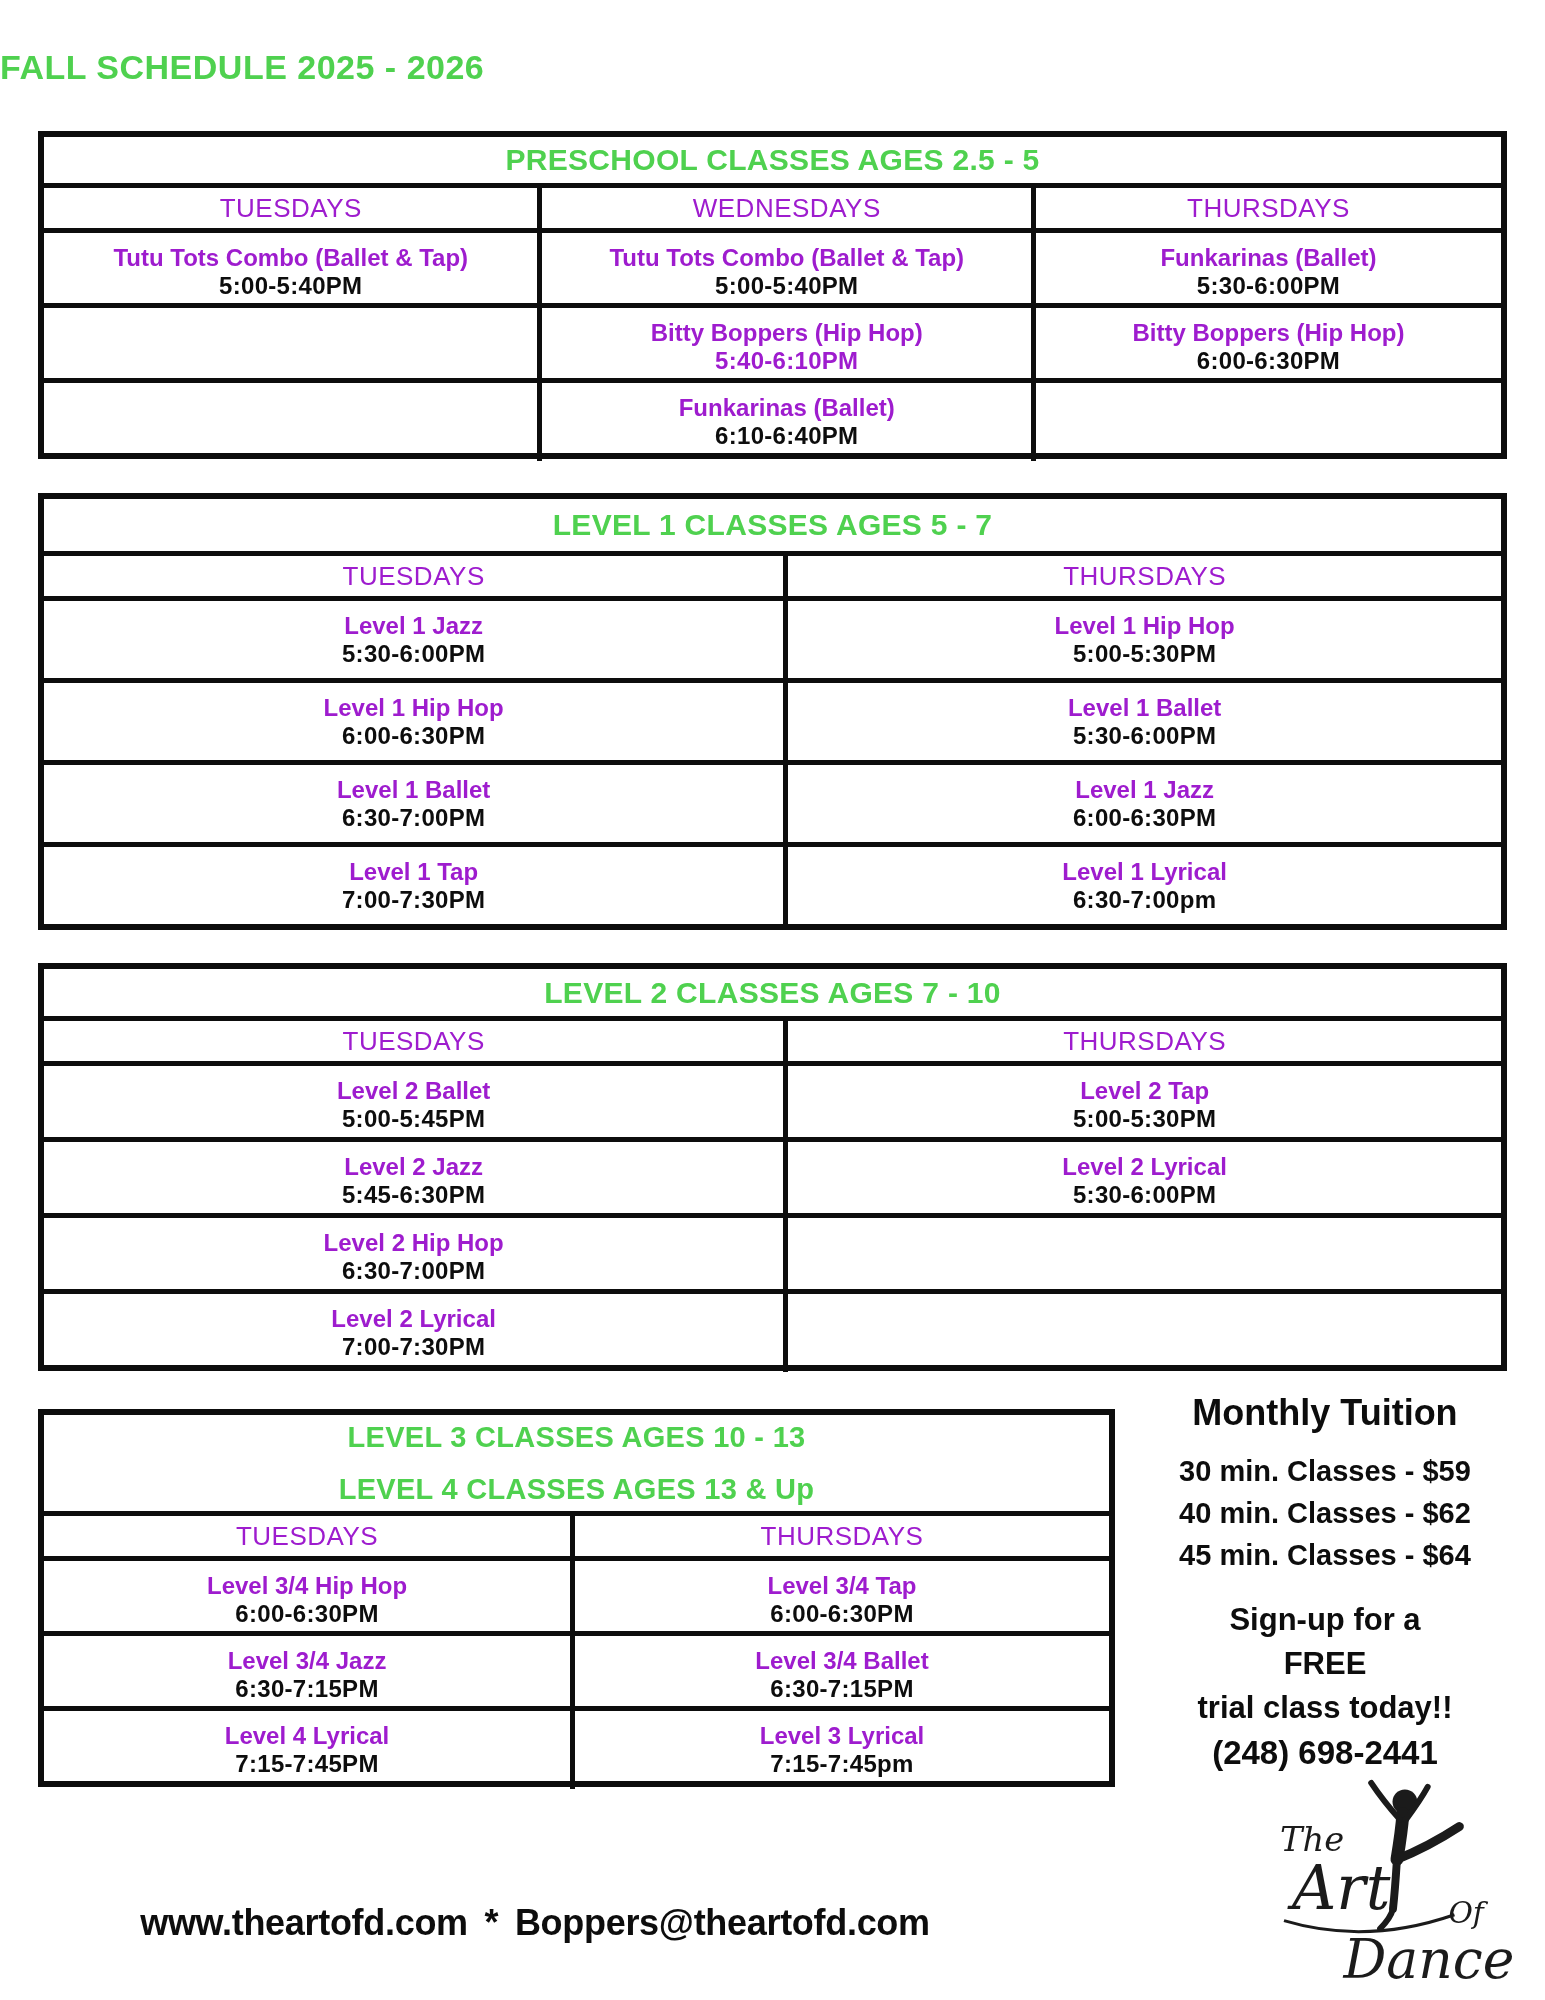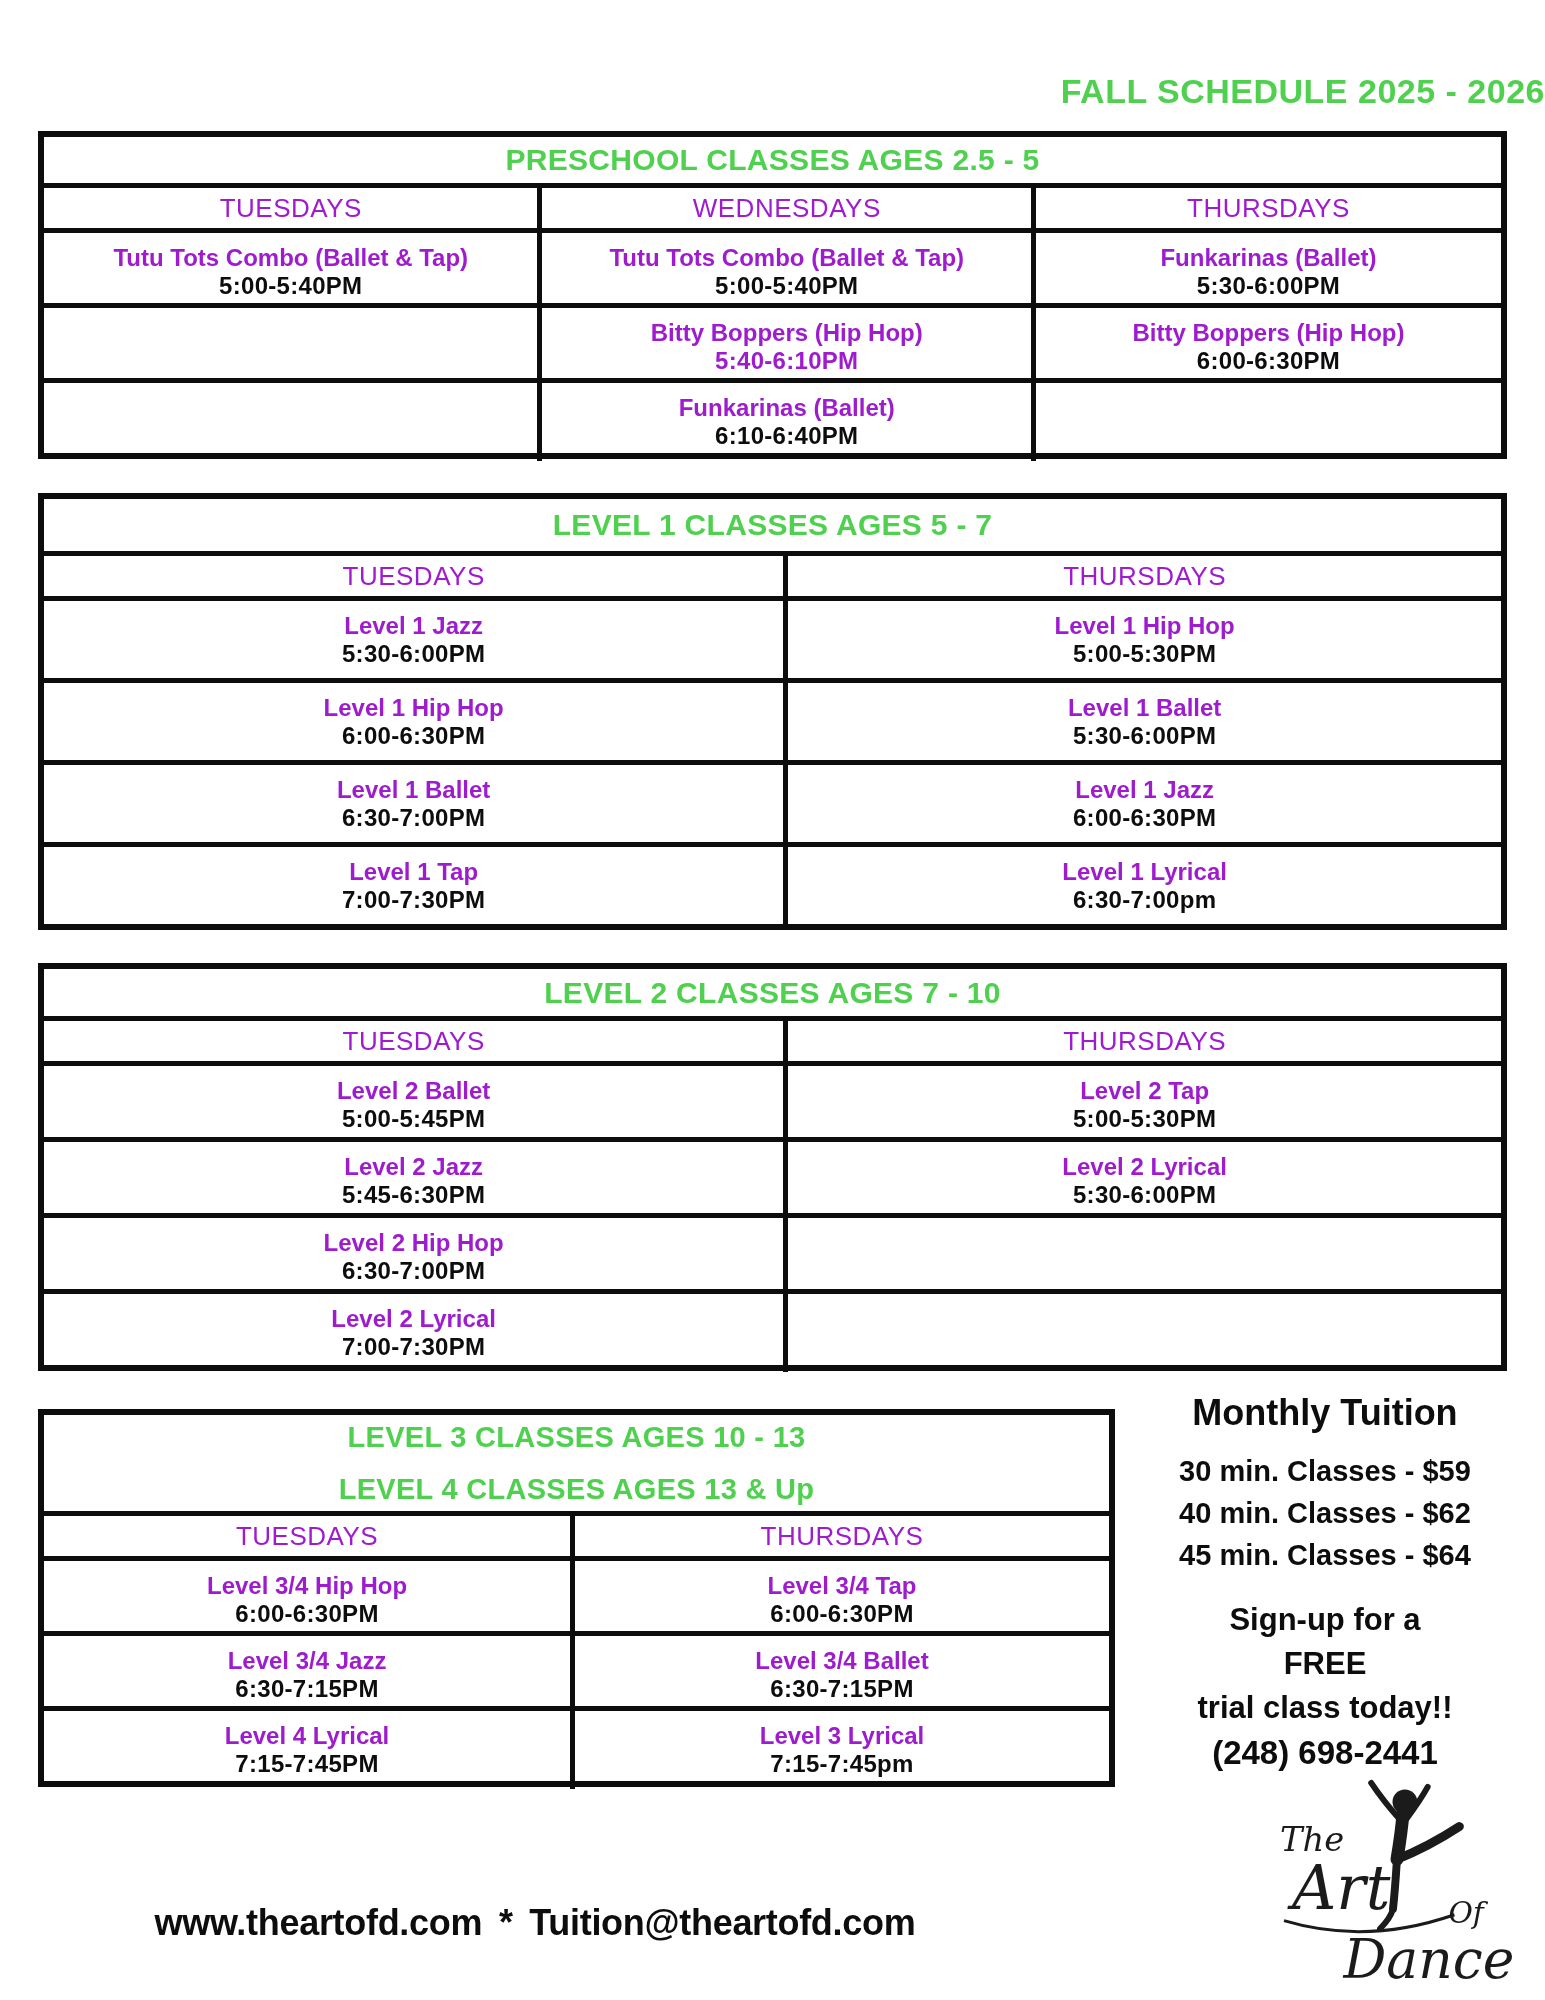--- a/index.html
+++ b/index.html
@@ -8,22 +8,22 @@
     --ink:#0d0d0d;
     --line:#0d0d0d;
   }
   html,body{margin:0;padding:0;}
   body{
     width:1545px;height:2000px;background:#ffffff;position:relative;
     font-family:"Liberation Sans", sans-serif;overflow:hidden;
     -webkit-font-smoothing:antialiased;
   }
   .page-title{
-    position:absolute;top:48px;left:0;width:100%;text-align:right;
-    font-size:34px;font-weight:bold;color:var(--green);letter-spacing:.5px;margin-top:24px;
+    position:absolute;top:48px;left:0;width:100%;text-align:left;
+    font-size:34px;font-weight:bold;color:var(--green);letter-spacing:.5px;
   }
   
   .tbl{
     position:absolute;border:6px solid var(--line);background:#fff;
     box-sizing:border-box;
   }
   .tbl-title{
     height:var(--th);display:flex;flex-direction:column;justify-content:center;
     align-items:center;border-bottom:5px solid var(--line);
     color:var(--green);font-weight:bold;font-size:30px;letter-spacing:.3px;
@@ -273,21 +273,21 @@
   <div class="tuition-line">45 min. Classes - $64</div>
 </div>
 
 <div class="signup">
   <div class="signup-line">Sign-up for a</div>
   <div class="signup-line">FREE</div>
   <div class="signup-line">trial class today!!</div>
   <div class="signup-phone">(248) 698-2441</div>
 </div>
 
-<div class="footer">www.theartofd.com * Tuition@theartofd.com</div>
+<div class="footer">www.theartofd.com * Boppers@theartofd.com</div>
 
 <div class="logo">
   <svg viewBox="0 0 280 220" width="290" height="218">
     <g stroke="#1b1b1b" fill="none" stroke-linecap="round">
       <circle cx="152" cy="26" r="12.5" fill="#1b1b1b" stroke="none"></circle>
       <path d="M150,38 C149,52 147,66 144,84" stroke-width="13"></path>
       <path d="M147,44 C138,34 128,22 118,7" stroke-width="6"></path>
       <path d="M153,44 C162,32 169,22 175,11" stroke-width="6"></path>
       <path d="M144,84 C143,100 142,116 140,134" stroke-width="8"></path>
       <path d="M140,134 C138,142 133,148 127,154" stroke-width="6"></path>

